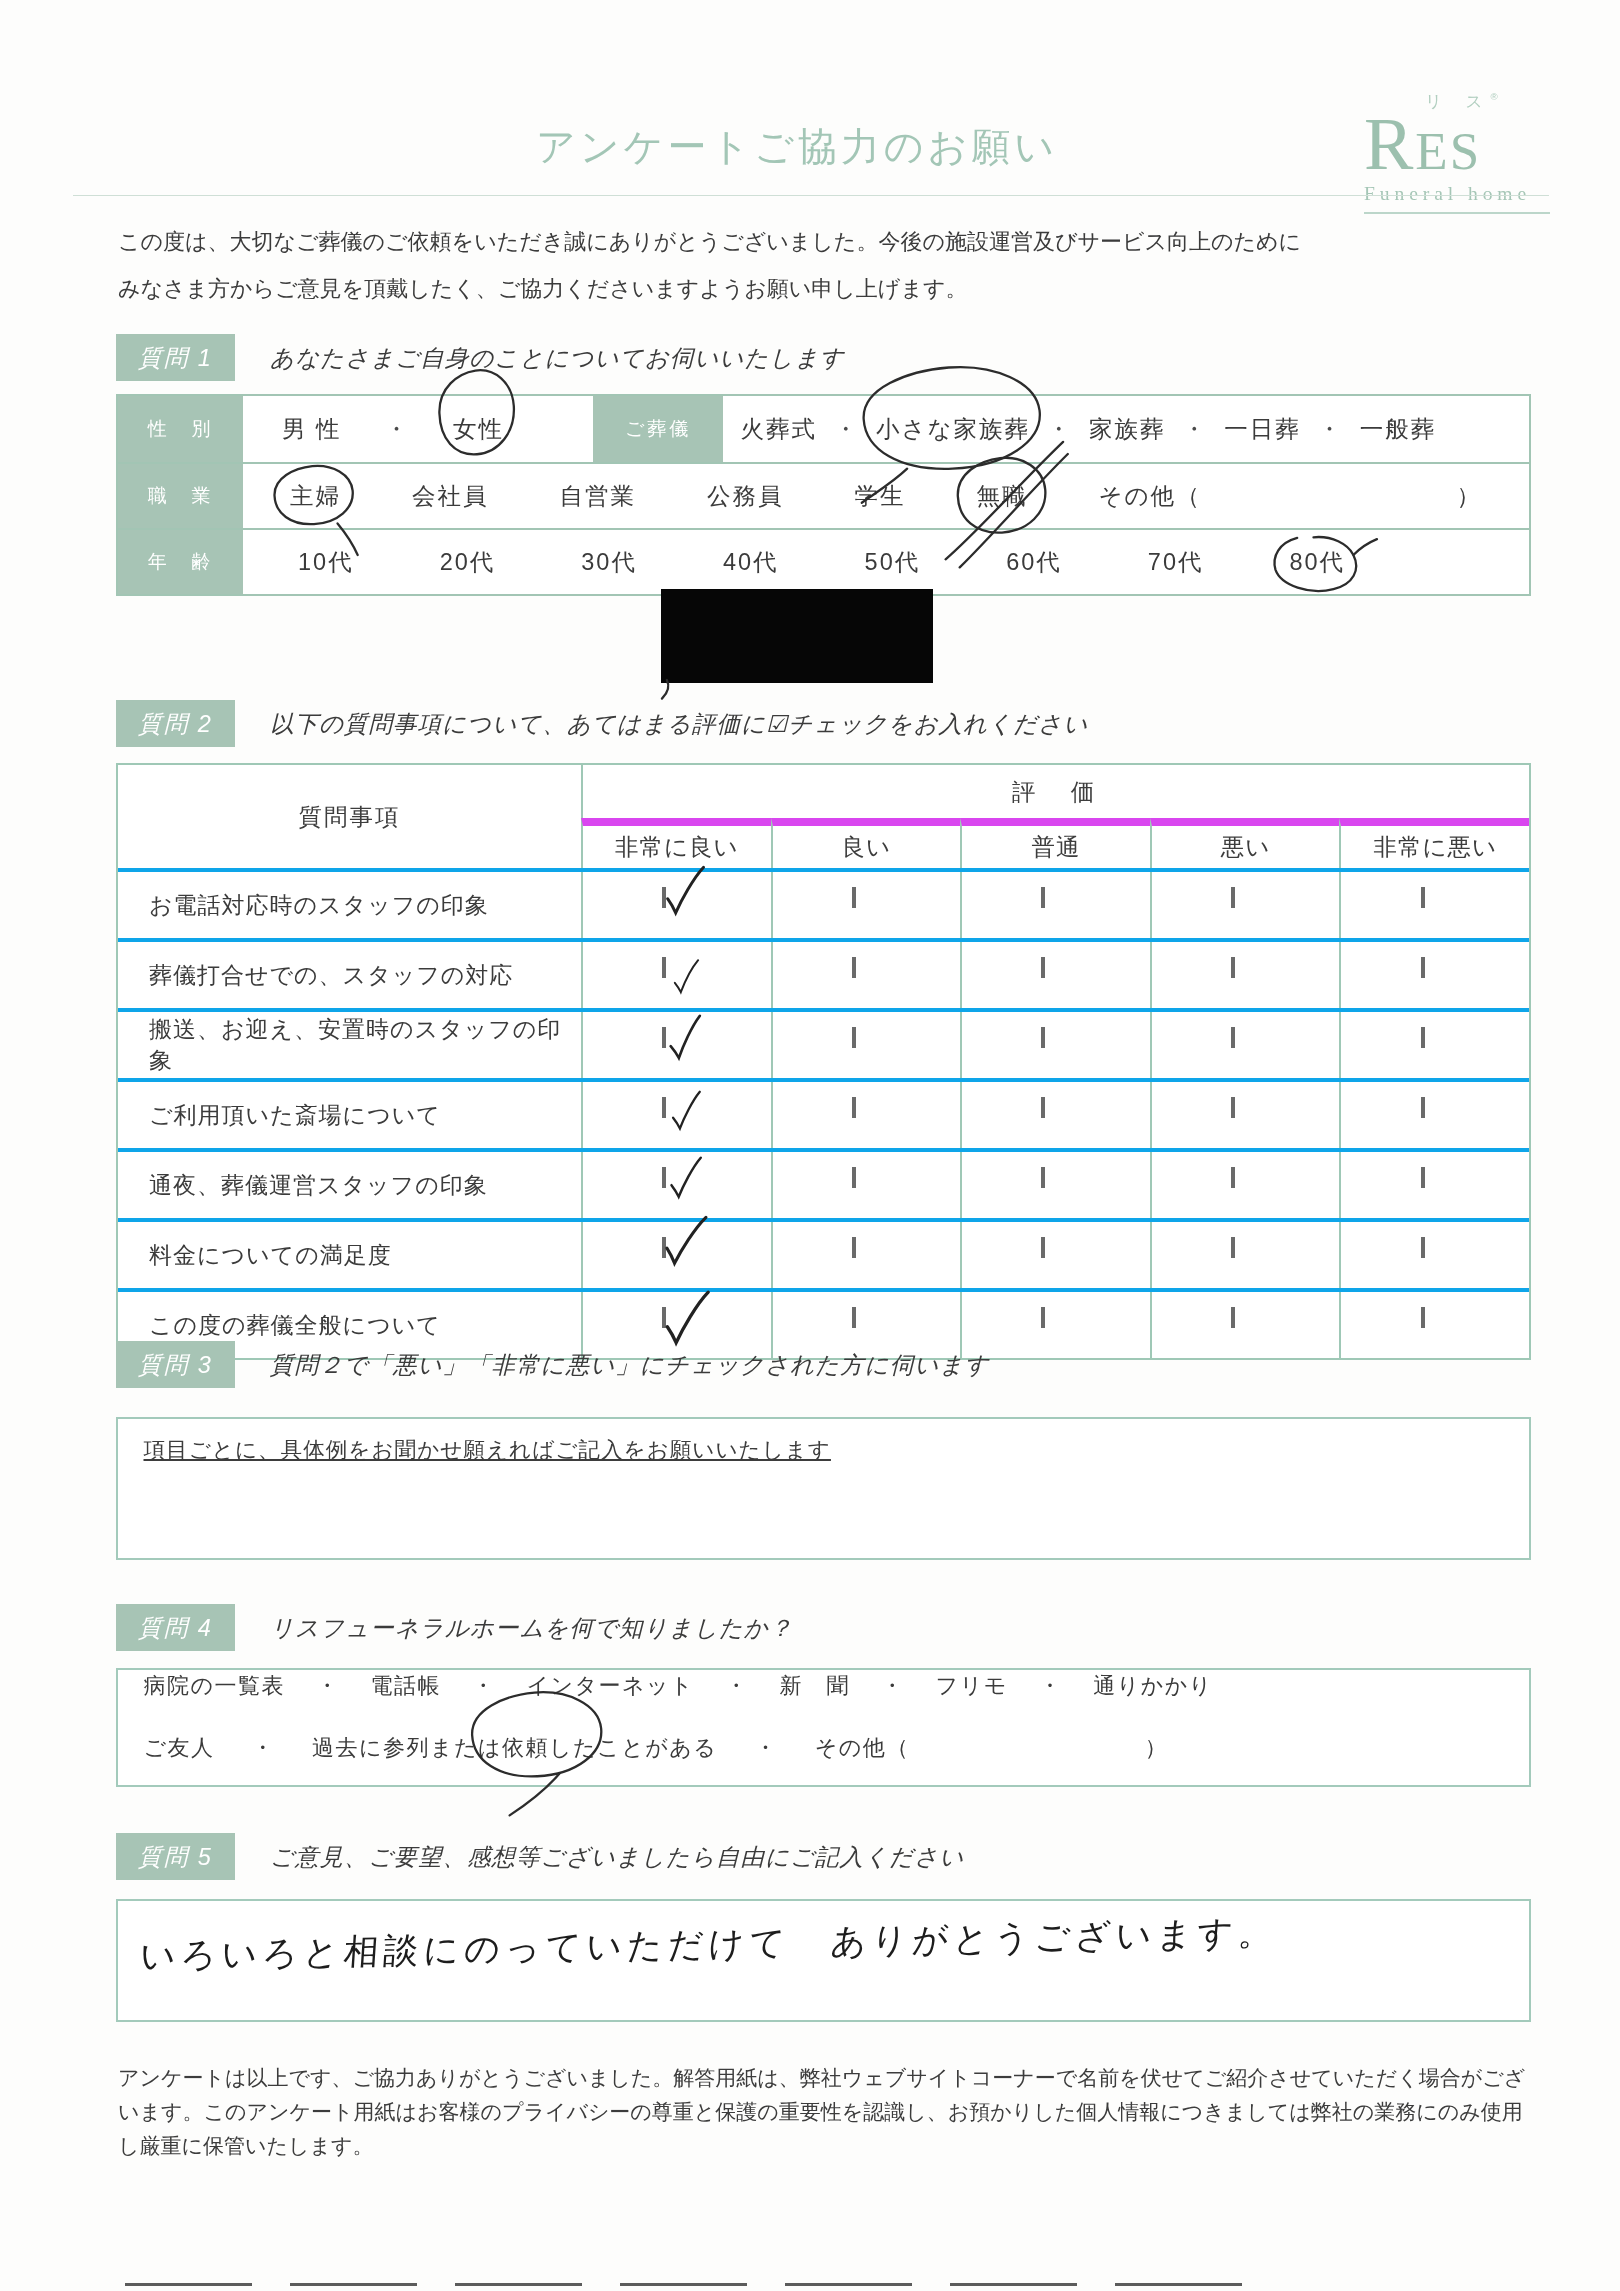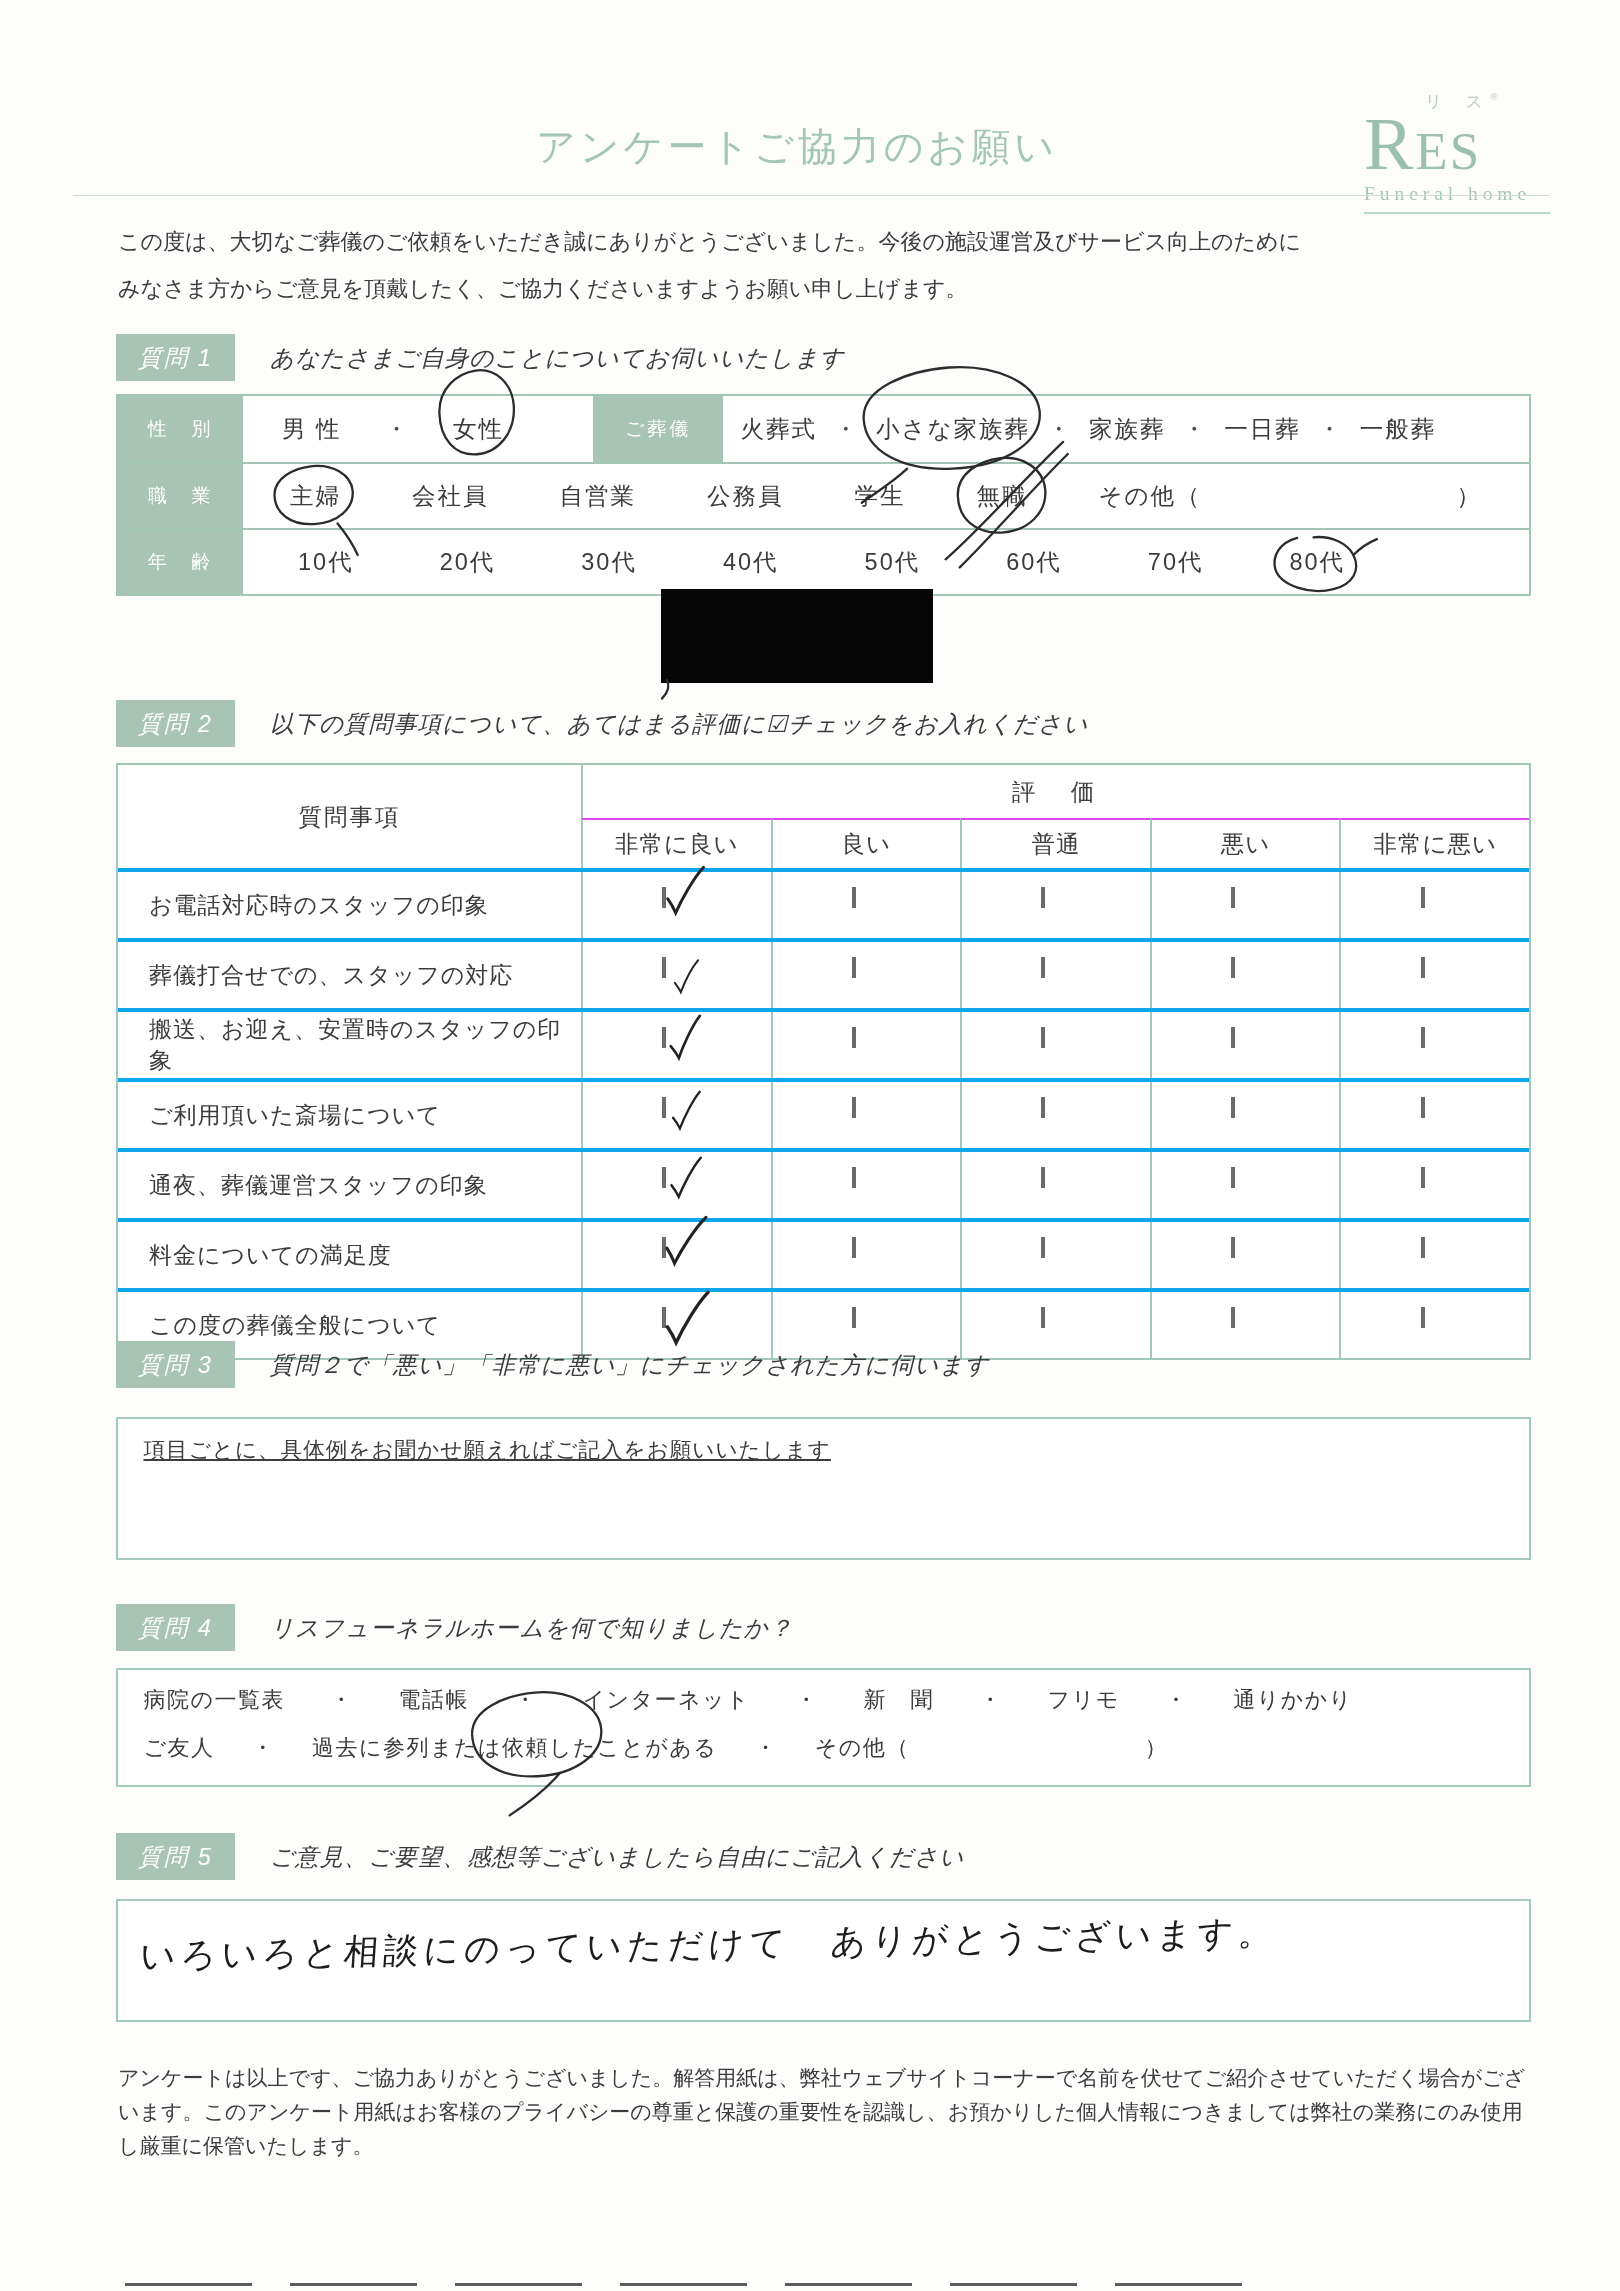--- a/index.html
+++ b/index.html
@@ -56,21 +56,21 @@
   .c-q4>svg{left:-9.8px;top:-45px;width:calc(100% + 19.6px);height:calc(100% + 61px);}
 
   
   .q2-table{position:absolute;top:763px;left:116px;width:1415px;border:2px solid #9fc8b6;box-sizing:border-box;background:#fff;}
   .q2-head{display:grid;grid-template-columns:463px 1fr;}
   .q2-head-item{display:flex;align-items:center;justify-content:center;font-size:23.5px;letter-spacing:2px;}
   .q2-head-hyoka{height:53px;display:flex;align-items:center;justify-content:center;
                  font-size:23.5px;letter-spacing:5.9px;border-left:2px solid #9fc8b6;box-sizing:border-box;}
   .q2-head-cols{display:grid;grid-template-columns:repeat(5,1fr);height:50px;}
   .q2-head-cols>div{display:flex;align-items:center;justify-content:center;font-size:23.5px;
-                    border-left:2px solid #9fc8b6;border-top:2px solid #d946ef;box-sizing:border-box;letter-spacing:1px;}
+                    border-left:2px solid #9fc8b6;border-top:8px solid #d946ef;box-sizing:border-box;letter-spacing:1px;}
   .q2-rrow{display:grid;grid-template-columns:463px repeat(5,1fr);height:70px;border-top:4px solid #0ea5e9;box-sizing:border-box;}
   .q2-label{display:flex;align-items:center;padding-left:31px;font-size:23px;letter-spacing:1px;color:#3b3b3b;}
   .q2-cell{display:flex;align-items:center;justify-content:center;border-left:2px solid #9fc8b6;box-sizing:border-box;}
   .cb-wrap{position:relative;width:29px;height:32px;}
   .checkbox{width:29px;height:32px;border:2px solid #6a6a6a;box-sizing:border-box;background:#fff;}
   .check{position:absolute;left:-3.9px;top:-25.5px;width:47px;height:63px;overflow:visible;}
   .check path{fill:none;stroke:#222;stroke-width:3;stroke-linecap:round;}
   .v1{transform:rotate(3deg);}
   .v2{transform:scale(.68) translate(3.9px,21.6px);}
   .v3{transform:rotate(-2deg) scale(.88) translate(1px,7.8px);}
@@ -78,21 +78,21 @@
   .v5{transform:rotate(1deg) scale(.84) translate(2px,7.8px);}
   .v6{transform:rotate(6deg) scale(1.04);}
   .v7{transform:rotate(4deg) translate(2px,7.8px) scale(1.12);}
 
   
   .gbox{position:absolute;left:116px;width:1415px;border:2px solid #a3cabb;box-sizing:border-box;background:#fff;}
   .q3-box{top:1417px;height:143px;text-decoration:underline;}
   .q3-note{padding:15.7px 0 0 25.5px;font-size:21.6px;letter-spacing:1px;color:#3c3c3c;}
   .q4-box{top:1668px;height:119px;}
   .q4-line{position:absolute;left:25.5px;display:flex;align-items:center;font-size:22px;letter-spacing:1.5px;color:#3b3b3b;}
-  .q4-l1{top:15px;gap:45px;}
+  .q4-l1{top:1px;gap:31px;}
   .q4-l2{top:63px;gap:37px;}
   .q5-box{top:1899px;height:123px;}
   .handwriting{position:absolute;top:19.6px;left:21.6px;font-size:35px;color:#1d1d1d;
                transform:rotate(-1.2deg) skewX(-5deg);letter-spacing:4.9px;white-space:nowrap;}
   .hw-2{margin-left:41px;}
 
   
   .footer-note{position:absolute;top:2061px;left:118px;width:1419px;font-size:21px;line-height:34px;color:#3c3c3c;}
   .scan-line{position:absolute;top:2283px;left:125px;width:1137px;height:2.9px;opacity:.75;
              background:repeating-linear-gradient(90deg,#262626 0 127px,transparent 127px 165px);}

